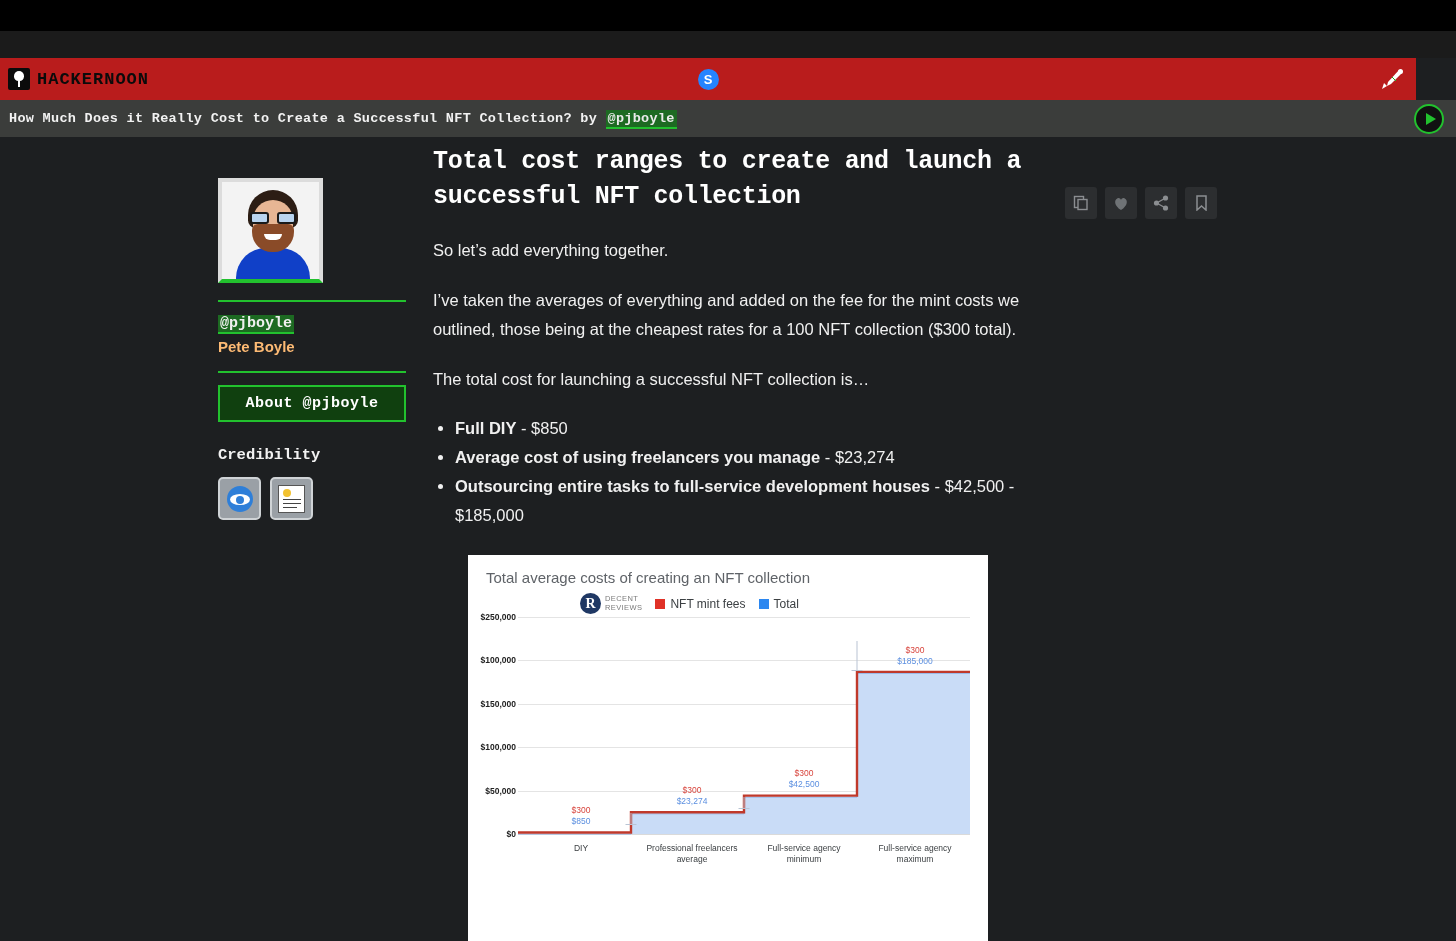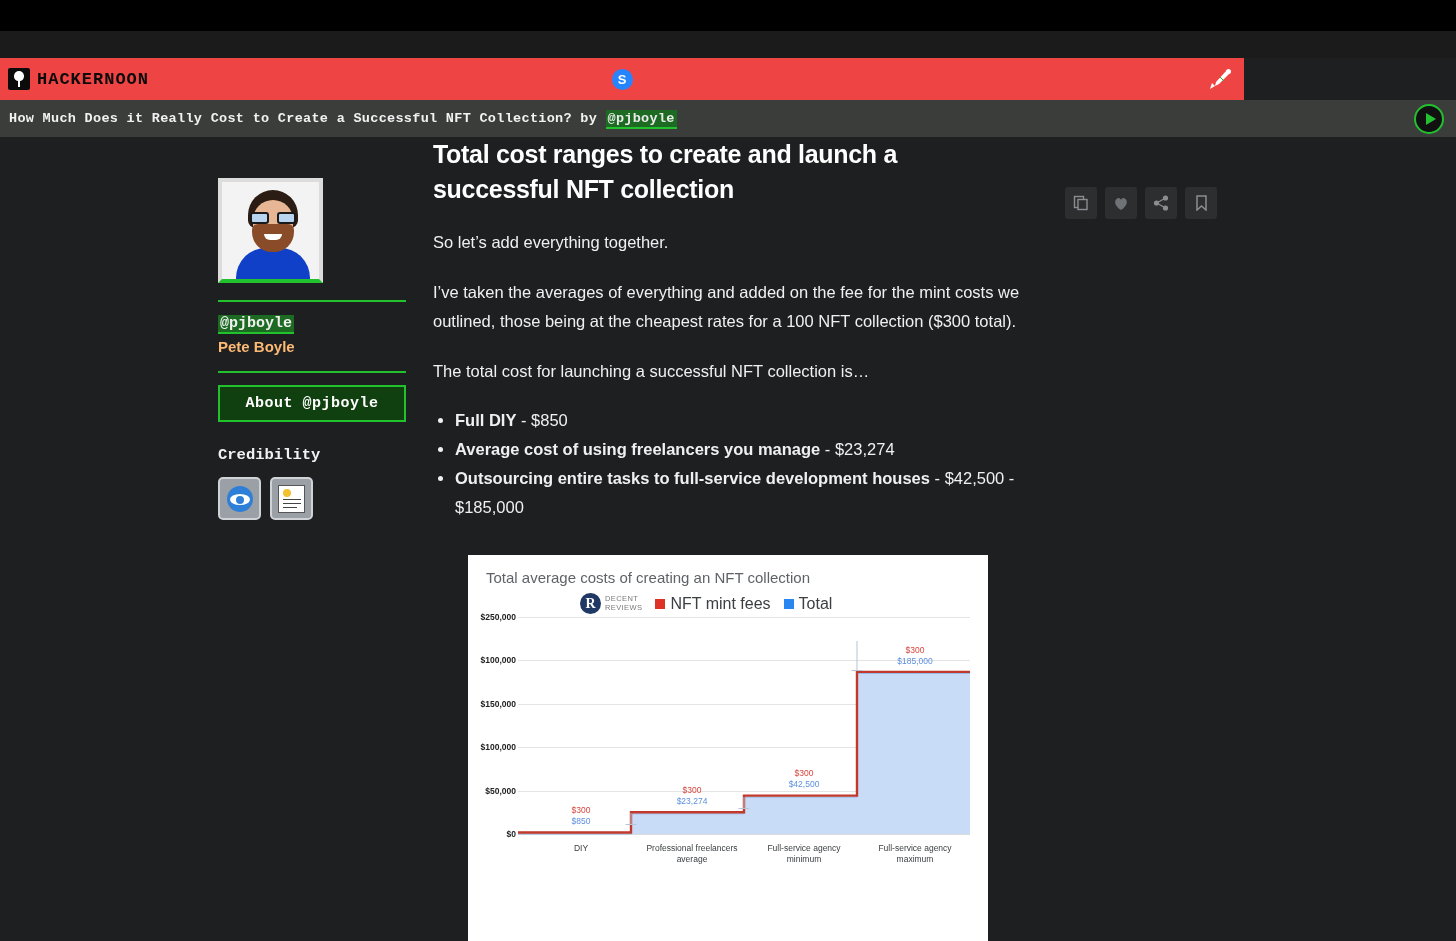--- a/index.html
+++ b/index.html
@@ -10,22 +10,22 @@
     overflow: hidden;
   }
   #page { position: relative; width: 1456px; height: 941px; background: #1d1f21; }
 
   
   .topstrip { position:absolute; top:0; left:0; width:1456px; height:31px; background:#000; }
   .blackbar2 { position:absolute; top:31px; left:0; width:1456px; height:27px; background:#1b1b1b; }
 
   
   .greenbar {
-    position:absolute; top:58px; left:0; width:1244px; height:42px;
-    background:#ef4444; display:flex; align-items:center;
+    position:absolute; top:58px; left:0; width:1416px; height:42px;
+    background:#b91c1c; display:flex; align-items:center;
   }
   .logo-wrap { display:flex; align-items:center; gap:7px; margin-left:8px; }
   .logo-mark {
     width:22px; height:22px; background:#0b0b0b; border-radius:2px;
     position:relative; flex:none;
   }
   .logo-mark::before {
     content:""; position:absolute; left:6px; top:3px; width:10px; height:10px;
     background:#fff; border-radius:50% 50% 45% 45%;
   }
@@ -139,22 +139,23 @@
   .eye-pupil { position:absolute; left:9px; top:10px; width:8px; height:8px;
                background:#2f7fd8; border-radius:50%; }
   .doc-badge { width:27px; height:28px; background:#fff; border:1.5px solid #555; position:relative; }
   .doc-badge i { position:absolute; left:4px; height:1.8px; background:#444; }
   .doc-star { position:absolute; left:4px; top:3px; width:8px; height:8px; background:#f2c230;
               border-radius:50%; }
 
   
   .article { position:absolute; left:433px; top:0; width:590px; }
   .art-title {
-    font-family:Liberation Sans, sans-serif; font-weight:bold;
+    font-family:Liberation Mono, monospace; font-weight:bold;
     font-size:25px; line-height:1.38; color:#fff; letter-spacing:-0.3px;
+    padding-top:8px;
   }
   .para { margin-top:22px; font-size:16.5px; line-height:1.72; color:#f0f0f0; }
   .bullets { margin-top:20px; padding-left:22px; }
   .bullets li { font-size:16.5px; line-height:1.72; color:#f0f0f0; margin-bottom:1px; }
   .bullets li b { font-weight:bold; }
 
   .actions { position:absolute; left:1065px; top:50px; display:flex; gap:8px; }
   .act-btn {
     width:32px; height:32px; background:#2c2e30; border-radius:3px;
     display:flex; align-items:center; justify-content:center; cursor:pointer;
@@ -170,21 +171,21 @@
   .chart-legend {
     position:absolute; left:112px; top:38px; display:flex; align-items:center; gap:13px;
   }
   .dr-logo { display:flex; align-items:center; gap:4px; }
   .dr-circle {
     width:21px; height:21px; border-radius:50%; background:#1f3864;
     color:#fff; font-family:"Liberation Serif", serif; font-weight:bold;
     font-size:14px; display:flex; align-items:center; justify-content:center;
   }
   .dr-text { font-size:7.5px; line-height:1.15; color:#7b7b7b; letter-spacing:0.4px; }
-  .leg-item { display:flex; align-items:center; gap:5px; font-size:16px; color:#3c4043; }
+  .leg-item { display:flex; align-items:center; gap:5px; font-size:12px; color:#3c4043; }
   .leg-sw { width:10px; height:10px; }
 
   .plot { position:absolute; left:0; top:62px; width:520px; height:345px; }
   .ylab {
     position:absolute; right:calc(100% - 48px); font-size:8.5px; color:#222;
     font-weight:bold; text-align:right; transform:translateY(-50%); white-space:nowrap;
   }
   .gridline { position:absolute; left:50px; right:18px; height:1px; background:#e4e4e4; }
   .xaxis-line { position:absolute; left:50px; right:18px; height:1px; background:#dadada; }
   .xlab {

